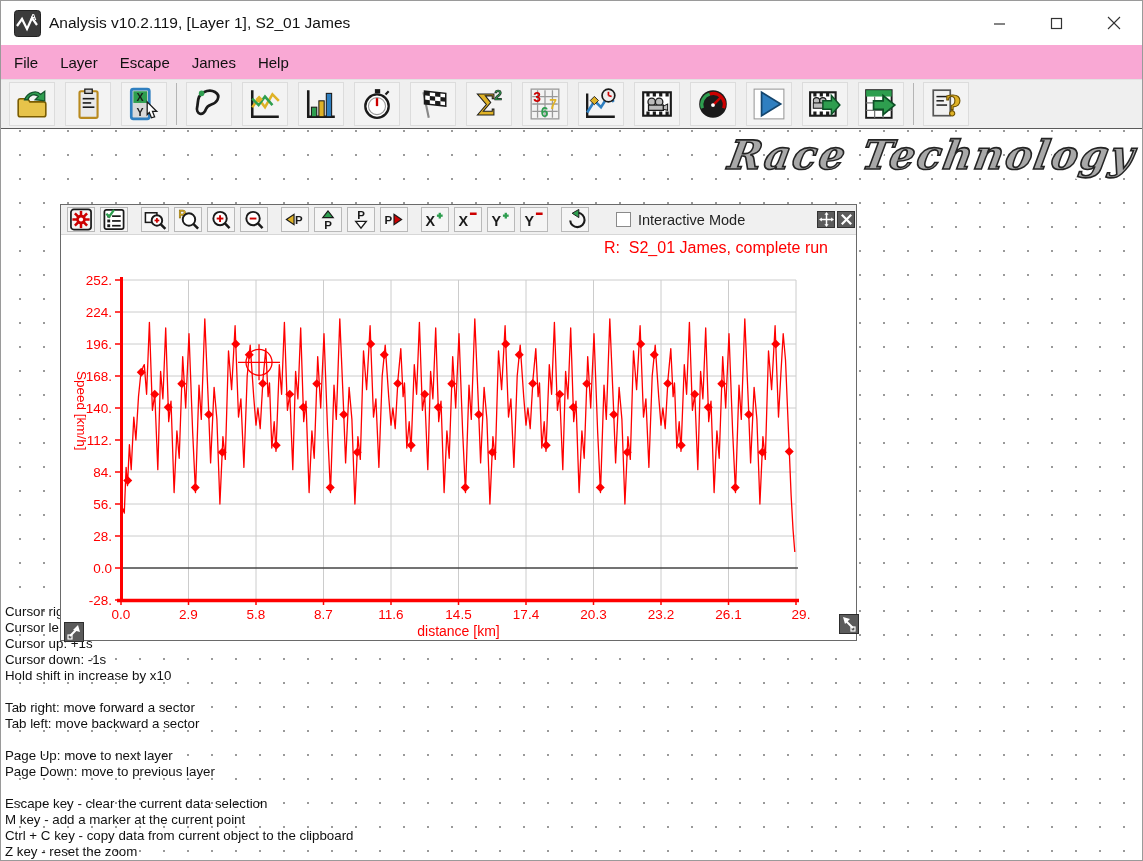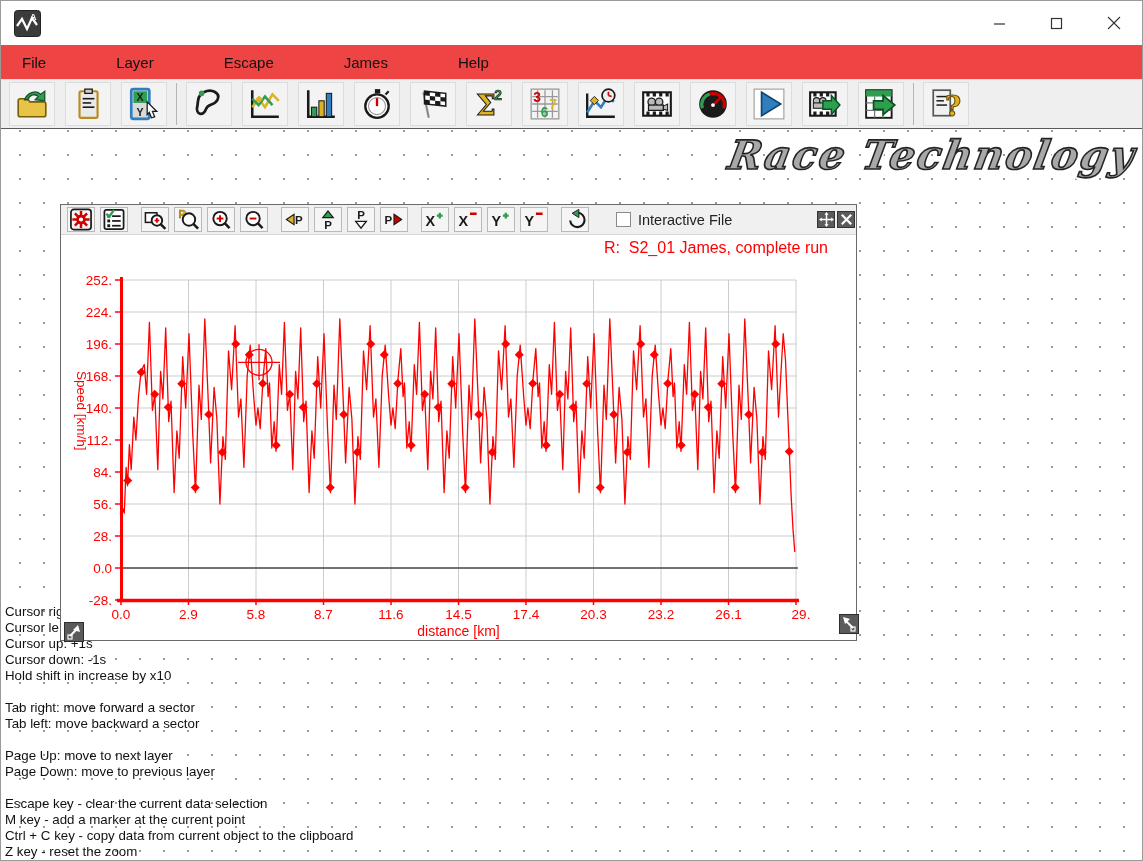--- a/index.html
+++ b/index.html
@@ -7,21 +7,21 @@
   .app { position:relative; width:1143px; height:861px; border:1px solid #9a9a9a; background:#fff; overflow:hidden; }
 
   
   .titlebar { height:44px; display:flex; align-items:center; background:#fff; }
   .app-icon { width:27px; height:27px; margin-left:13px; }
   .title-text { margin-left:8px; font-size:15.5px; color:#111; }
   .caption-btns { margin-left:auto; display:flex; height:100%; }
   .cap-btn { width:57px; height:100%; display:flex; align-items:center; justify-content:center; cursor:pointer; }
 
   
-  .menubar { height:34px; display:flex; align-items:center; padding-left:10px; background:#ef4444;gap:48px; }
+  .menubar { height:34px; display:flex; align-items:center; padding-left:2px; background:#f9a8d4; }
   .menu-item { padding:5px 11px; font-size:15px; color:#111; cursor:pointer; }
 
   
   .toolbar { height:50px; background:#efefef; border-top:1px solid #e2e2e2; border-bottom:1px solid #5a5a5a; display:flex; align-items:center; padding-left:3px; }
   .tb-btn { width:46px; height:44px; margin:0 5px; background:#f3f3f3; border:1px solid #dcdcdc; display:flex; align-items:center; justify-content:center; cursor:pointer; }
   .tb-sep { width:1px; height:42px; background:#b5b5b5; margin:0 4px; }
 
   
   .workspace { position:relative; height:731px; background:#fff;
     background-image: radial-gradient(circle, #9a9a9a 1px, transparent 1.2px);
@@ -57,20 +57,21 @@
 <div class="app">
 
   <div class="titlebar">
     <span class="app-icon">
       <svg width="27" height="27" viewBox="0 0 27 27">
         <rect x="0.5" y="0.5" width="26" height="26" rx="3" fill="#3b3b3b" stroke="#222"></rect>
         <polyline points="3,16 8,9 13,19 18,8 23,15" fill="none" stroke="#fff" stroke-width="2.2"></polyline>
         <text x="16" y="10" font-size="9" fill="#fff" font-family="Liberation Sans, sans-serif" font-weight="bold">A</text>
       </svg>
     </span>
+    <span class="title-text">Analysis v10.2.119, [Layer 1], S2_01 James</span>
     <div class="caption-btns">
       <div class="cap-btn">
         <svg width="13" height="13" viewBox="0 0 13 13">
             <line x1="1" y1="7" x2="12" y2="7" stroke="#333" stroke-width="1.2"></line>
           </svg>
       </div>
       <div class="cap-btn">
         <svg width="13" height="13" viewBox="0 0 13 13">
             <rect x="1.5" y="1.5" width="10" height="10" fill="none" stroke="#333" stroke-width="1.2"></rect>
           </svg>
@@ -363,21 +364,21 @@
             </svg>
           </div>
           <div class="ct-gap"></div>
           <div class="ct-btn">
             <svg width="24" height="23" viewBox="0 0 24 24">
               <path d="M15 5 A 7.5 7.5 0 1 1 7 13" fill="none" stroke="#1a1a1a" stroke-width="2.2"></path>
               <polygon points="16,1.5 16,10 9,5.5" fill="#2e9e4f" stroke="#1a1a1a" stroke-width="1"></polygon>
             </svg>
           </div>
           <span class="im-box"></span>
-          <span class="im-label">Interactive File</span>
+          <span class="im-label">Interactive Mode</span>
           <div class="ctl-wrap">
             <div class="win-ctl">
               <svg width="15" height="15" viewBox="0 0 16 16">
                 <line x1="8" y1="2" x2="8" y2="14" stroke="#fff" stroke-width="1.6"></line>
                 <line x1="2" y1="8" x2="14" y2="8" stroke="#fff" stroke-width="1.6"></line>
                 <polygon points="8,0 5.8,3 10.2,3" fill="#fff"></polygon>
                 <polygon points="8,16 5.8,13 10.2,13" fill="#fff"></polygon>
                 <polygon points="0,8 3,5.8 3,10.2" fill="#fff"></polygon>
                 <polygon points="16,8 13,5.8 13,10.2" fill="#fff"></polygon>
               </svg>

